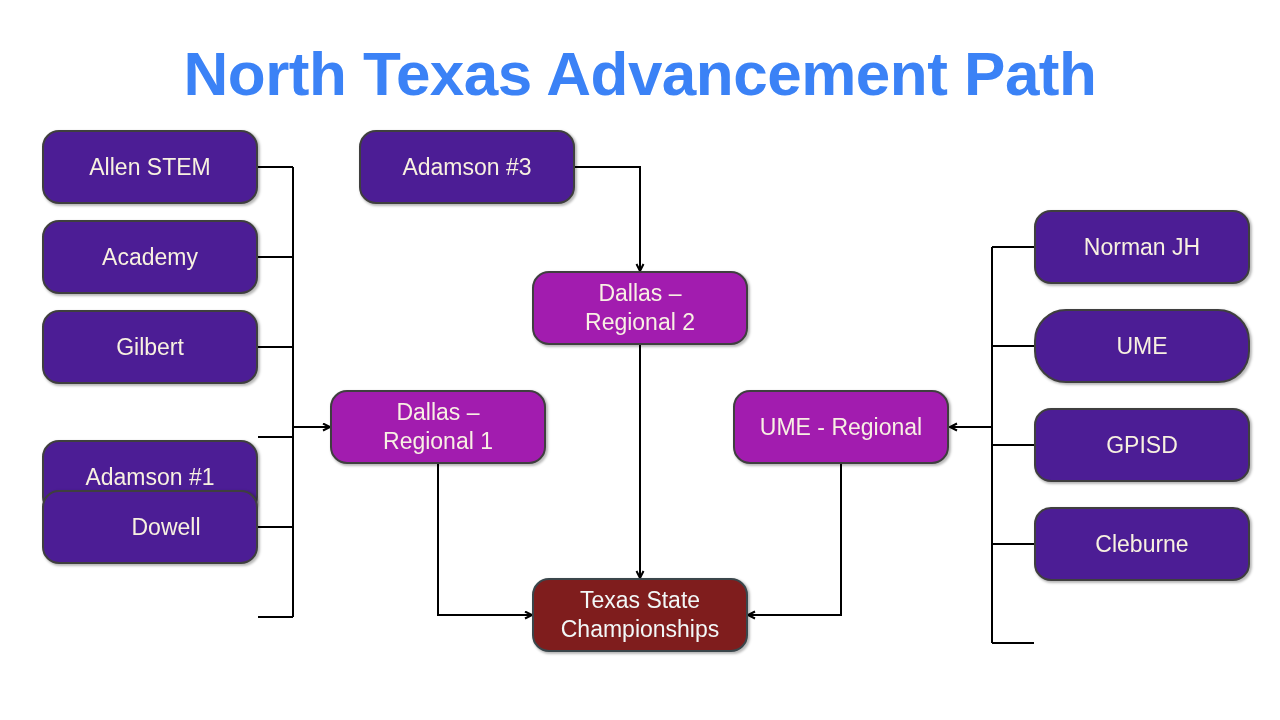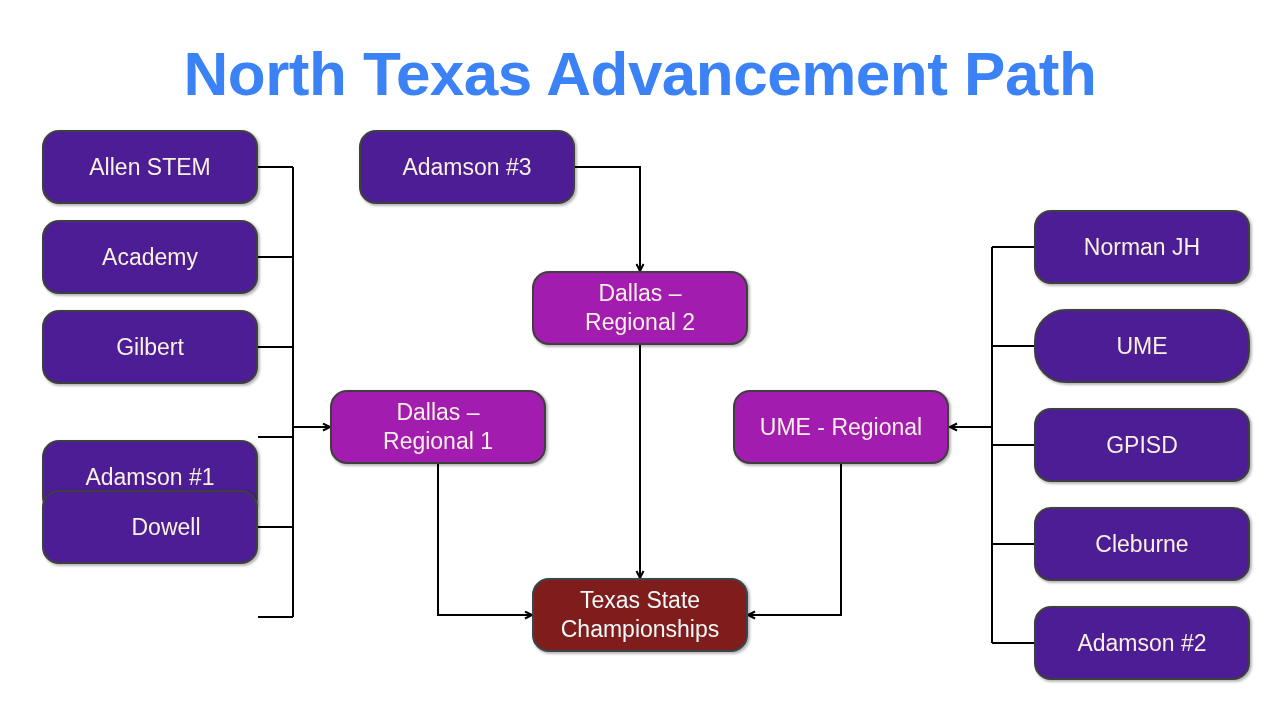--- a/index.html
+++ b/index.html
@@ -137,17 +137,14 @@
   </div>
   <div class="node gold n-ume">
     <span>UME</span>
   </div>
   <div class="node gold n-gpisd">
     <span>GPISD</span>
   </div>
   <div class="node gold n-cleburne">
     <span>Cleburne</span>
   </div>
-  <div class="node gold n-adamson2">
-    <span>Adamson #2</span>
-  </div>
 
 </div>
 
 </body></html>

